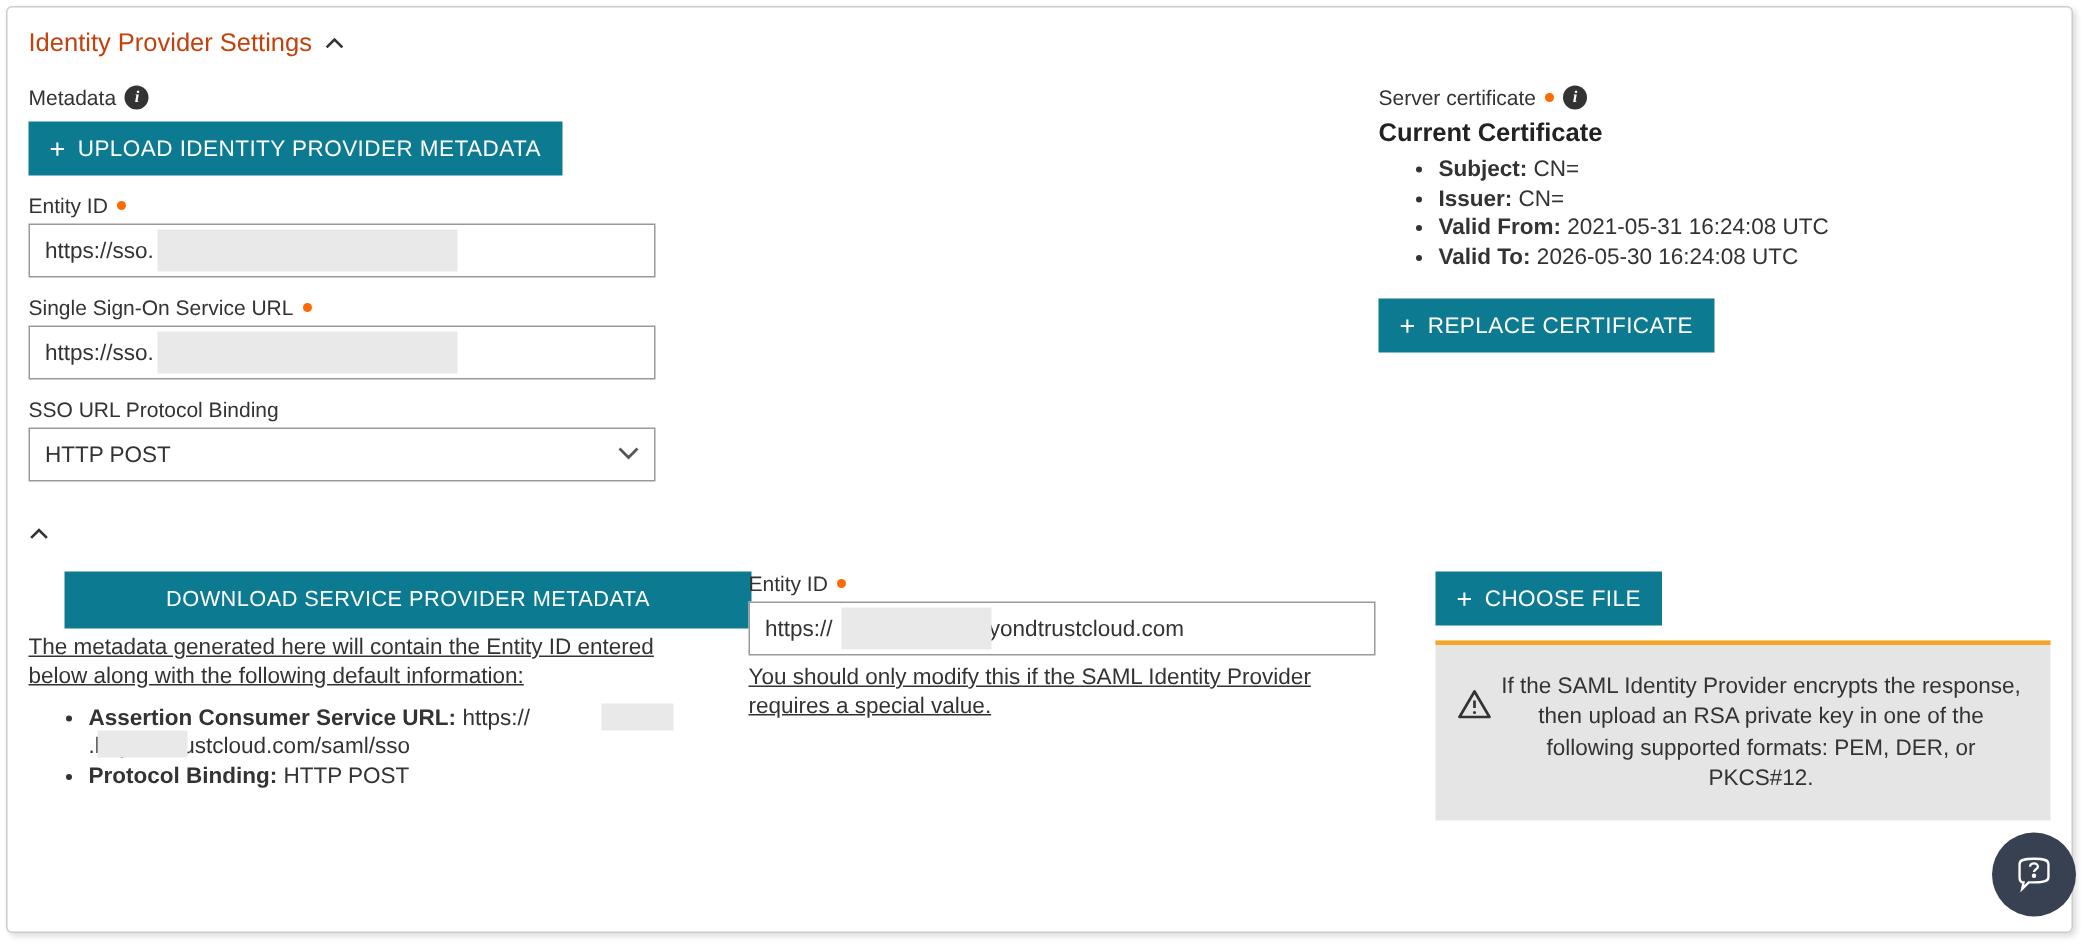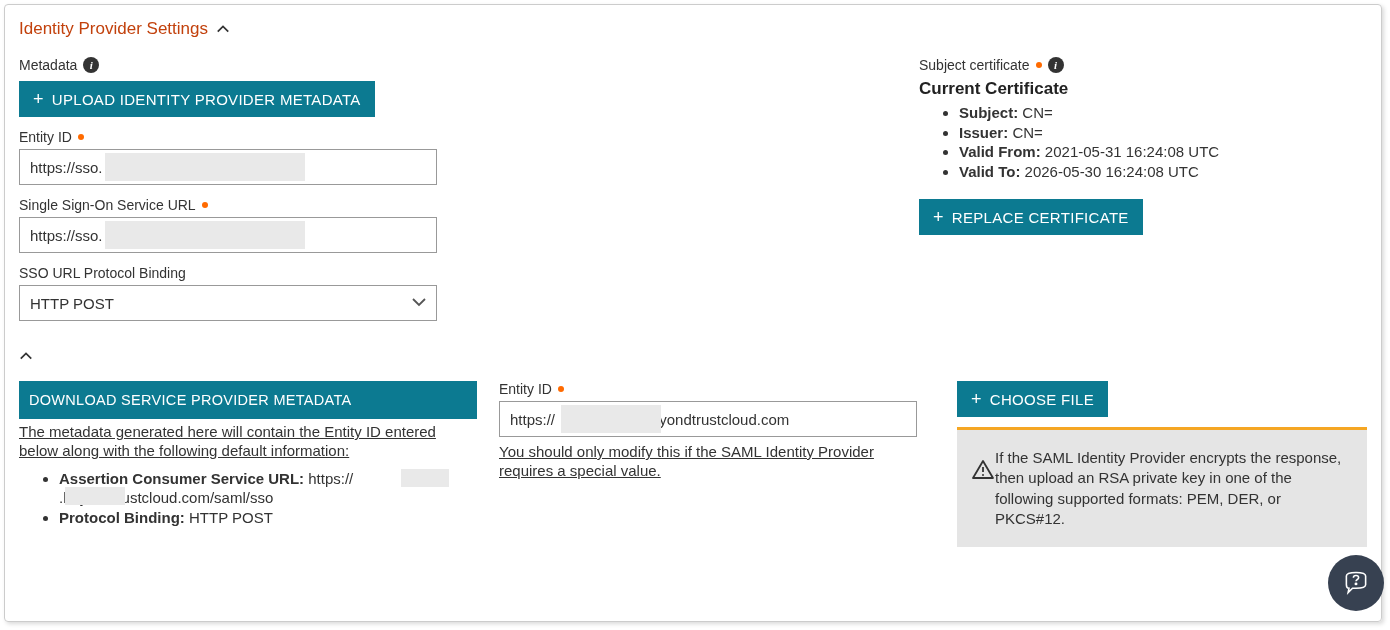--- a/index.html
+++ b/index.html
@@ -136,23 +136,24 @@
   .sp-row {
     display: flex;
     gap: 40px;
     margin-top: 0;
   }
   .sp-col1 { width: 440px; }
   .sp-col2 { width: 420px; }
   .sp-col3 { width: 430px; }
   .btn-wide {
     width: 458px;
-    justify-content: flex-start;
+    justify-content: center;
     font-size: 14.5px;
     padding: 11px 10px;
+    margin-left: 24px;
   }
   .desc {
     font-size: 15px;
     color: #333;
     line-height: 1.25;
     margin-top: 4px;
     text-decoration: underline;
   }
   .sp-list {
     list-style: disc;
@@ -164,20 +165,21 @@
   .alert-box {
     background: #e5e5e5;
     border-top: 3px solid #f5a623;
     padding: 18px 14px 18px 14px;
     display: flex;
     gap: 0;
     margin-top: 10px;
     font-size: 15px;
     line-height: 1.35;
     color: #333;
+    text-align: center;
   }
   .alert-icon {
     width: 24px; height: 24px;
     flex-shrink: 0;
     margin-top: 10px;
   }
   .alert-icon svg { width:24px; height:24px; }
   .help-fab {
     position: absolute;
     right: -3px;
@@ -251,21 +253,21 @@
         <span class="select-caret">
           <svg viewBox="0 0 16 16">
               <path d="M2 5 L8 11 L14 5" stroke="#555" stroke-width="1.8" fill="none"></path>
             </svg>
         </span>
       </div>
     </div>
 
     <div class="idp-right">
       <div class="label-row" style="margin-top:0;">
-        <span>Subject certificate</span>
+        <span>Server certificate</span>
         <span class="req-dot"></span>
         <span class="info-icon">i</span>
       </div>
       <div class="cert-heading">Current Certificate</div>
       <ul class="cert-list">
         <li><b>Subject:</b> <span>CN=</span></li>
         <li><b>Issuer:</b> <span>CN=</span></li>
         <li><b>Valid From:</b> <span>2021-05-31 16:24:08 UTC</span></li>
         <li><b>Valid To:</b> <span>2026-05-30 16:24:08 UTC</span></li>
       </ul>

